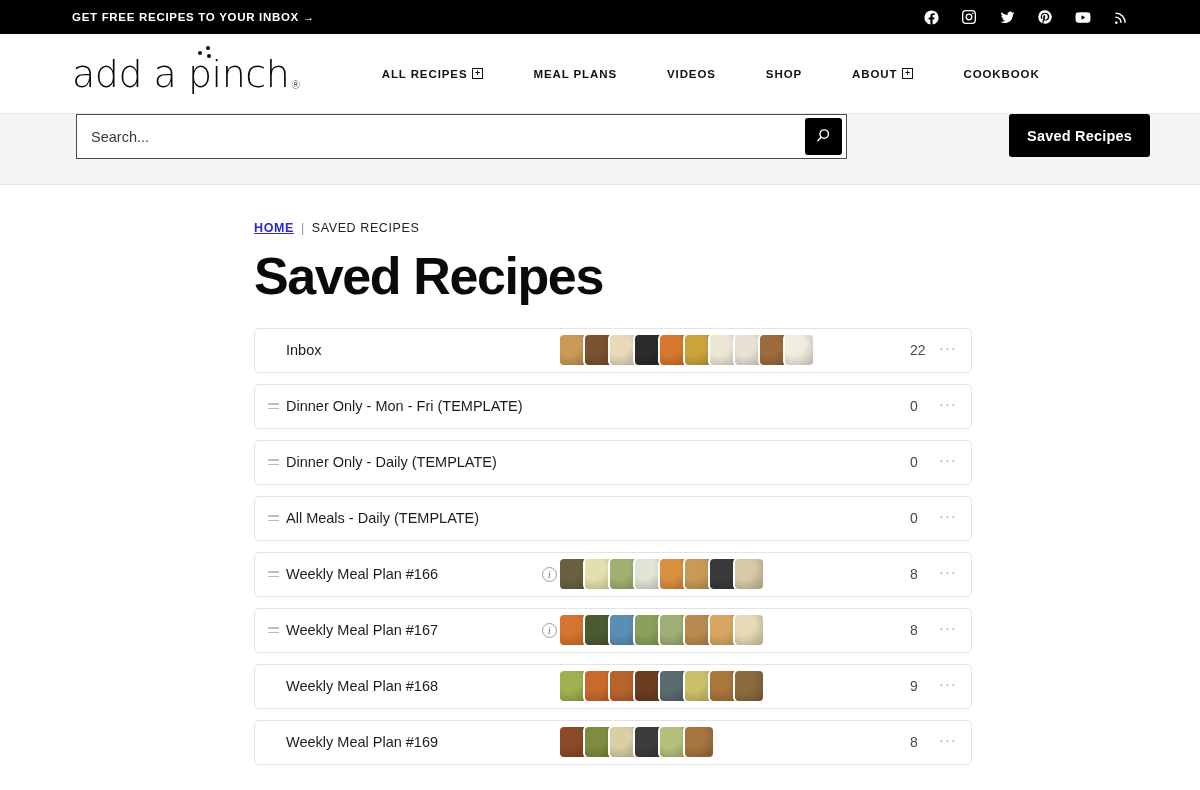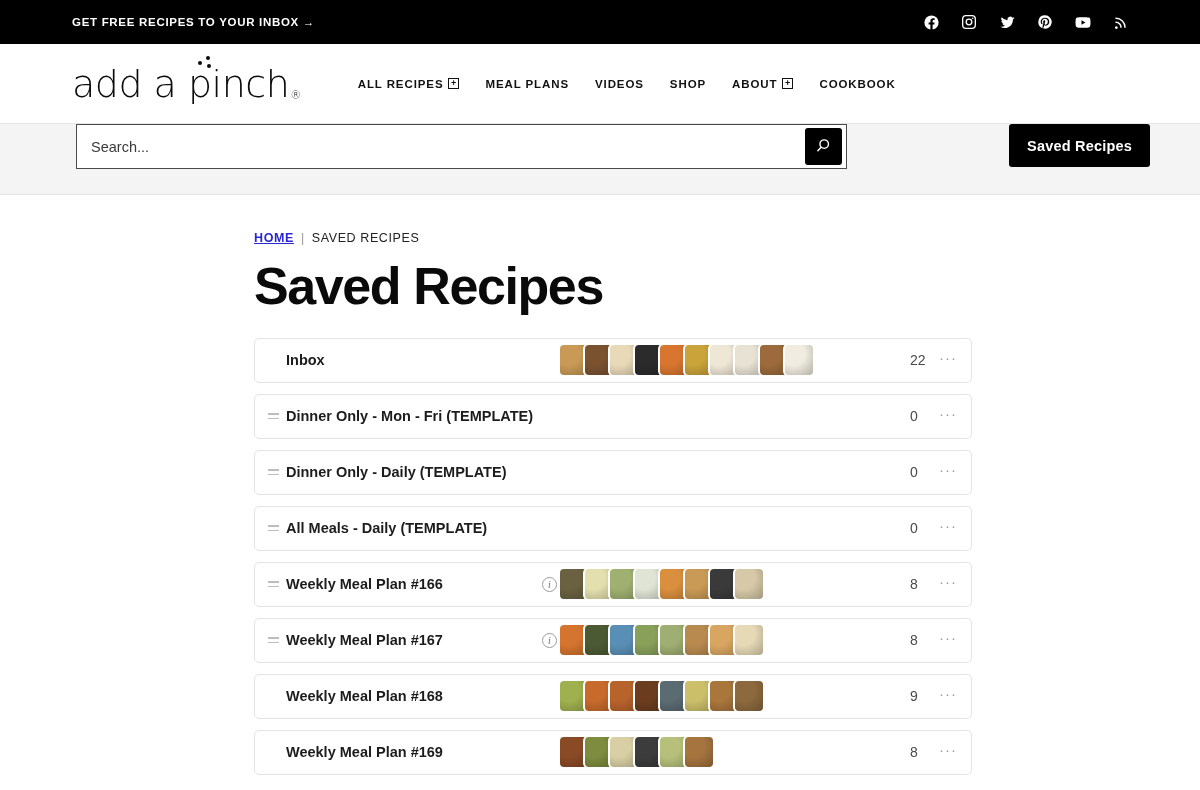--- a/index.html
+++ b/index.html
@@ -5,21 +5,21 @@
   * { box-sizing: border-box; margin: 0; padding: 0; }
   html, body {
     width: 1200px; height: 790px;
     background: #ffffff;
     font-family: "Liberation Sans", sans-serif;
     overflow: hidden;
   }
 
   
   .topbar {
-    height: 44px;
+    height: 34px;
     background: #000000;
     display: flex;
     align-items: center;
     justify-content: space-between;
     padding: 0 70px 0 72px;
   }
   .topbar-text {
     color: #ffffff;
     font-size: 11.5px;
     font-weight: bold;
@@ -87,20 +87,21 @@
   .nav-item {
     font-size: 11.5px;
     font-weight: bold;
     letter-spacing: 0.9px;
     color: #111111;
     white-space: nowrap;
     cursor: pointer;
     display: flex;
     align-items: center;
     gap: 5px;
+    margin-left: 24px;
   }
   .plus-box {
     display: inline-flex;
     align-items: center; justify-content: center;
     width: 11px; height: 11px;
     border: 1px solid #111;
     font-size: 9px;
     line-height: 1;
     font-weight: bold;
   }
@@ -249,21 +250,20 @@
     gap: 3px;
     cursor: grab;
     flex: 0 0 auto;
     margin-right: 5px;
   }
   .drag span { display: block; width: 11px; height: 1.5px; background: #bdbdbd; }
   .row-label {
     font-size: 14.5px;
     color: #1c1c1c;
     white-space: nowrap;
-    font-weight: bold;
   }
   .row.no-handle .row-label { margin-left: 0px; }
   .info-icon {
     width: 15px; height: 15px;
     border: 1px solid #9d9d9d;
     border-radius: 50%;
     color: #6f6f6f;
     font-size: 10px;
     font-style: italic;
     font-family: "Liberation Serif", serif;

